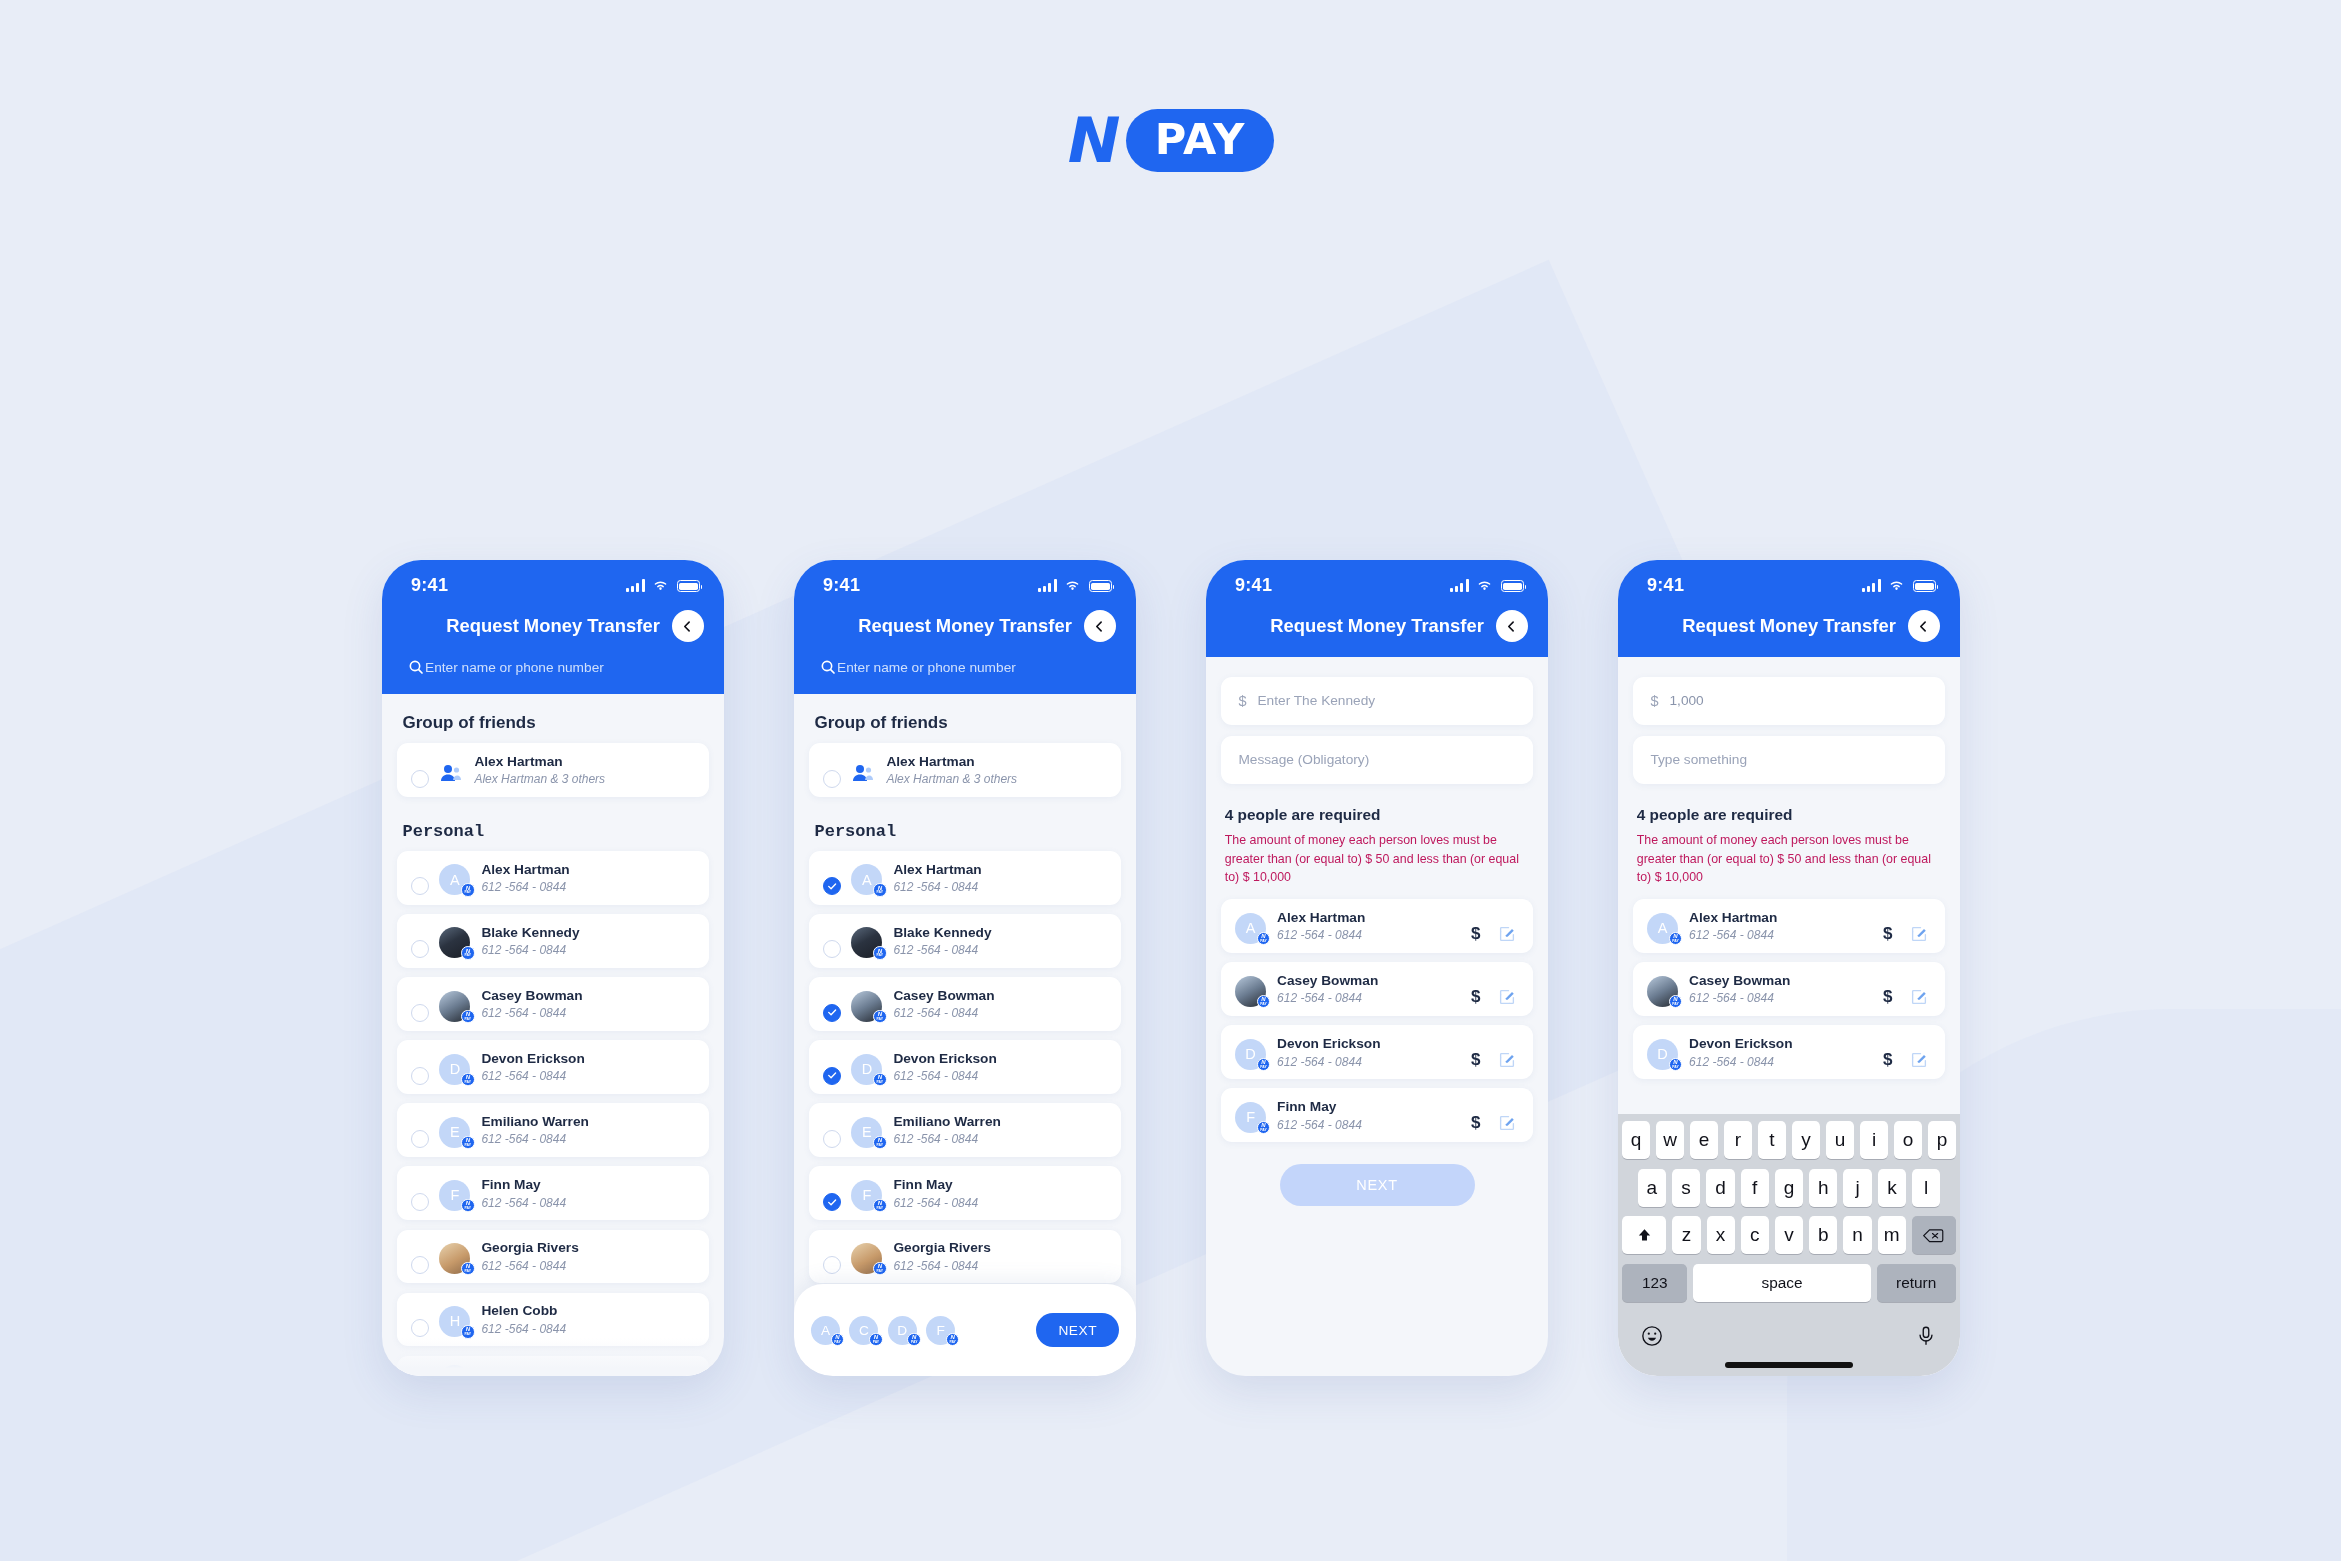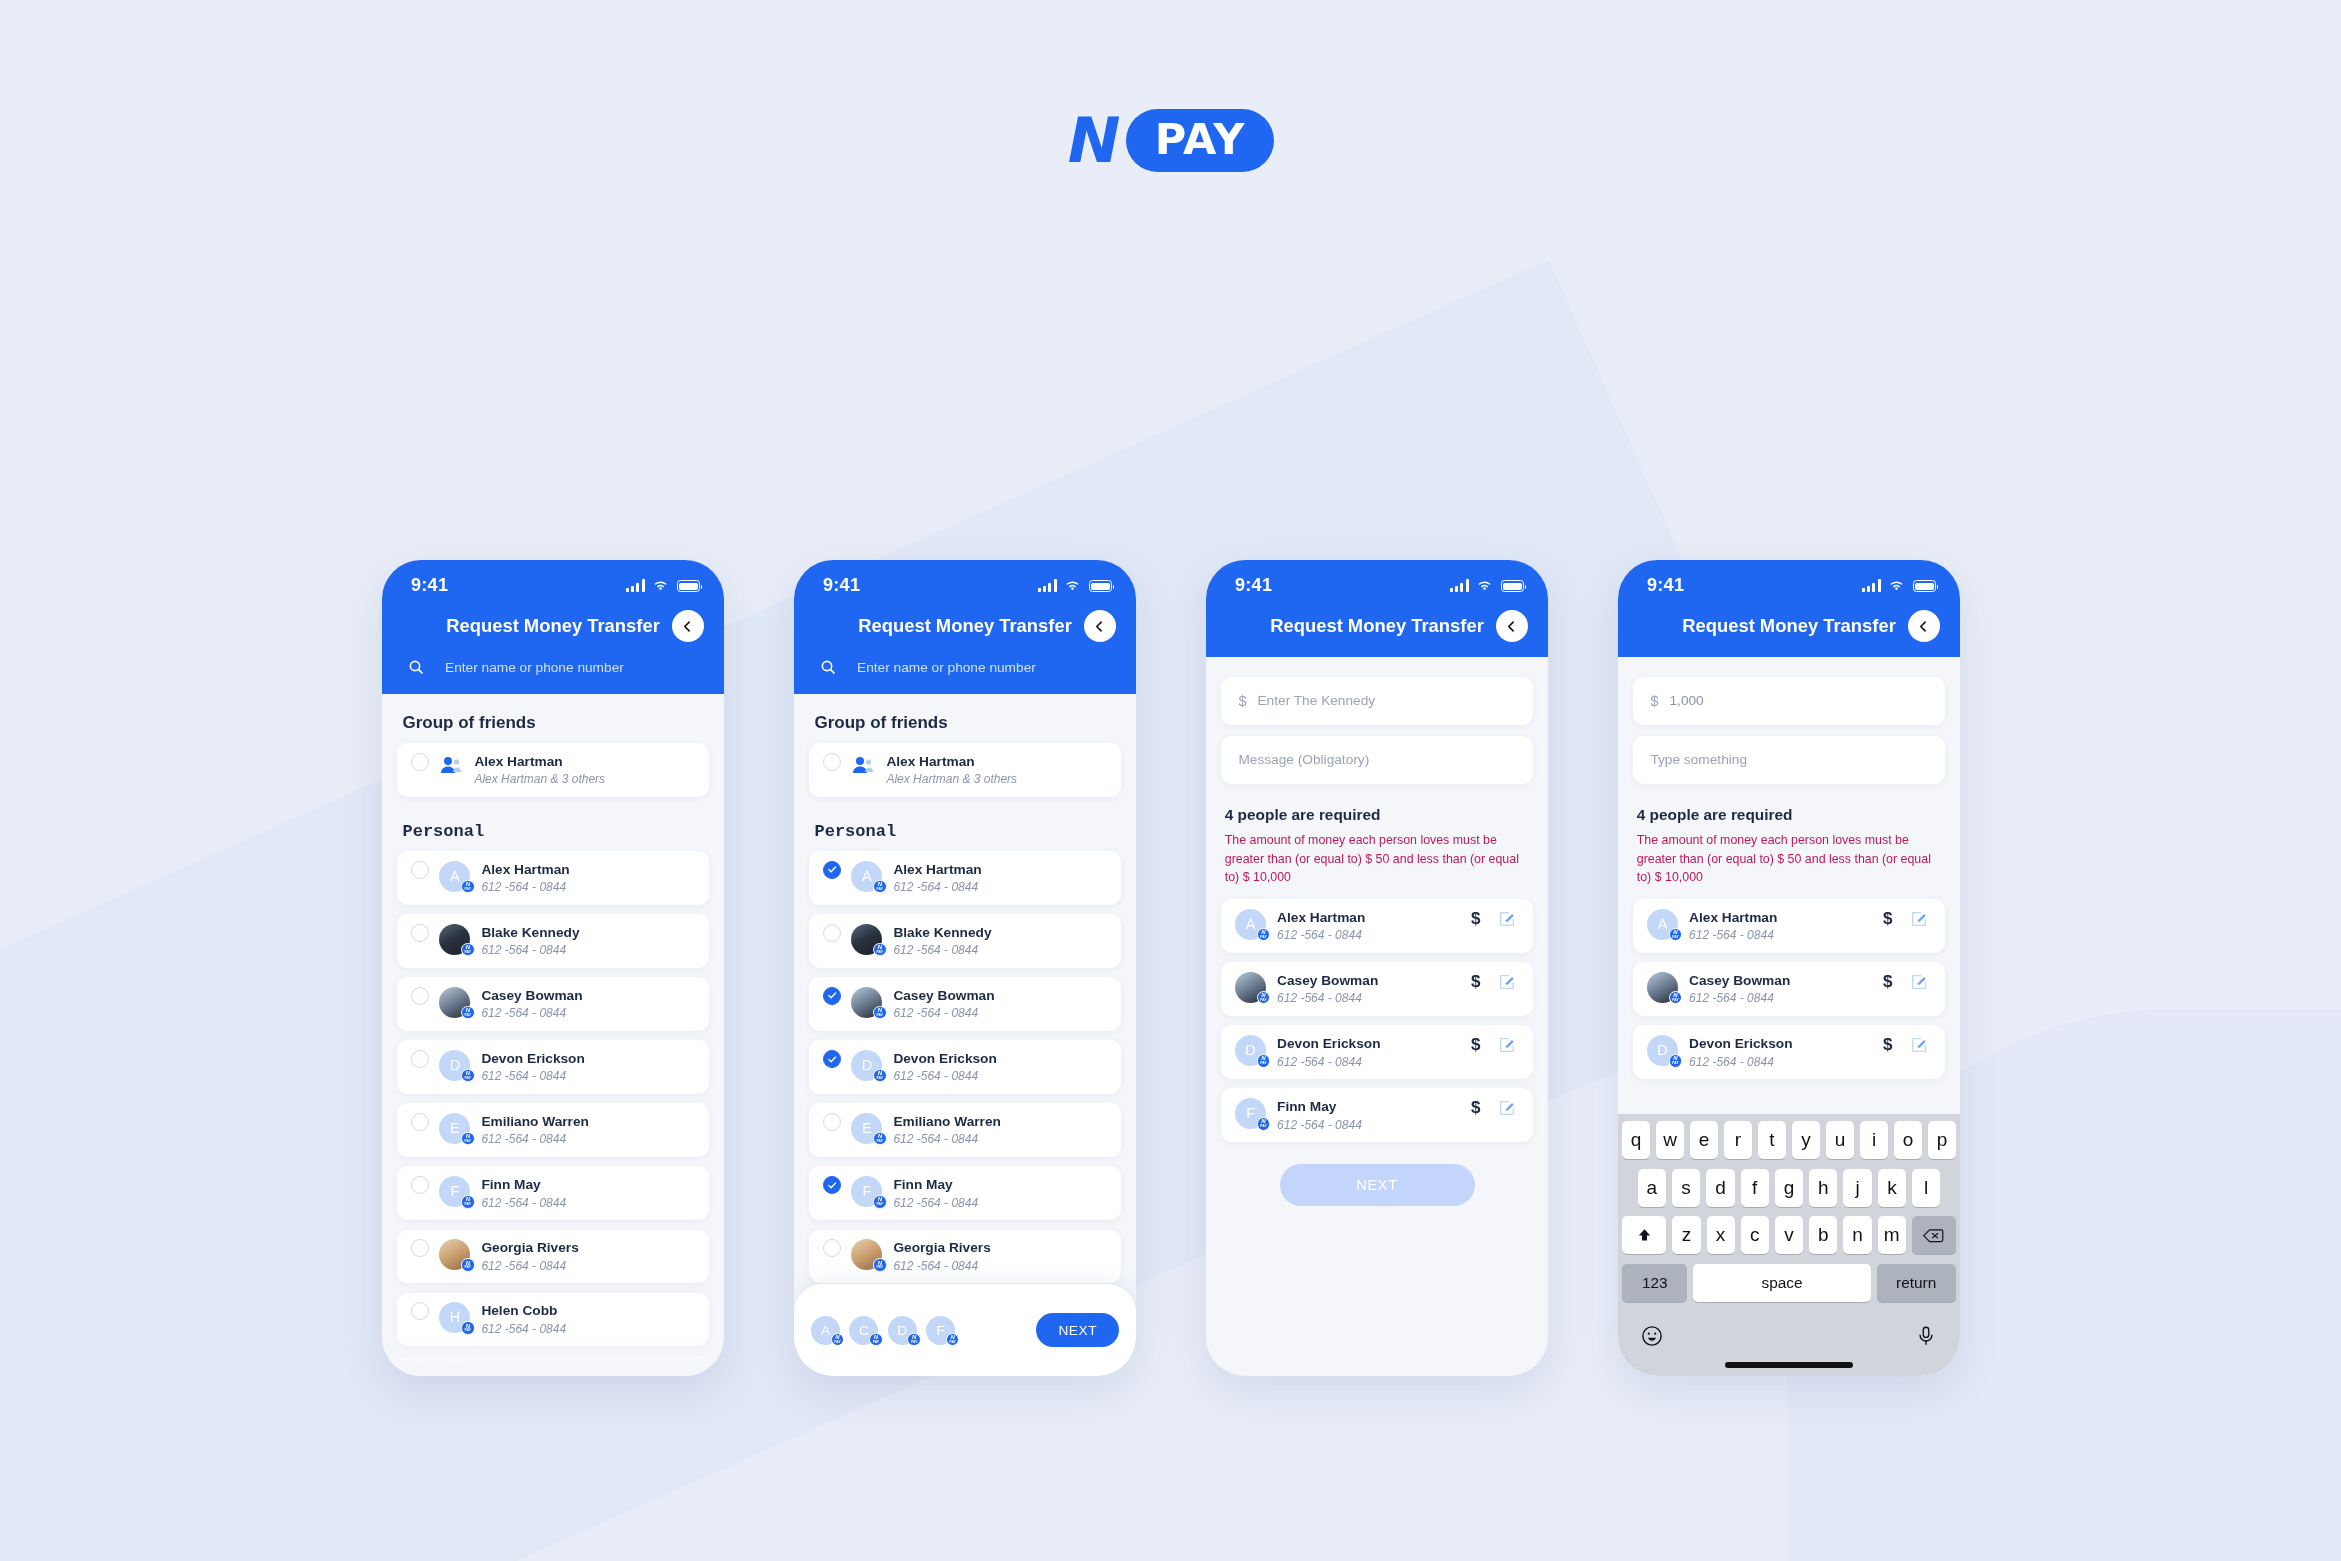--- a/index.html
+++ b/index.html
@@ -92,37 +92,37 @@
   .backbtn {
     width: 32px; height: 32px; border-radius: 50%; background: #fff;
     display: flex; align-items: center; justify-content: center; flex: 0 0 auto;
   }
   .backbtn svg { width: 13px; height: 13px; }
   .nav-title {
     position: absolute; left: 0; right: 0; text-align: center;
     font-size: 18.4px; font-weight: 700; color: #fff; pointer-events: none;
   }
   .searchrow {
-    display: flex; align-items: center; gap: 21px;
+    display: flex; align-items: center; gap: 1px;
     padding: 17px 20.5px 19px 26px;
   }
   .searchrow svg { width: 16px; height: 16px; flex: 0 0 auto; }
   .search-ph { font-size: 13.7px; color: #cfe0fd; }
 
   
   .p-body { padding: 0 15.4px; position: relative; }
   .sec-title {
     font-size: 17px; font-weight: 700; color: #1e2a44;
     padding: 19px 5.1px 10.3px;
   }
   .sec-title.tight { padding-top: 15.4px; font-family: Liberation Mono, monospace; }
 
   .card {
     background: #fff; border-radius: 11px; margin-bottom: 9.4px;
-    display: flex; align-items: flex-start; padding: 9.4px 13.7px;
+    display: flex; align-items: flex-end; padding: 9.4px 13.7px;
     box-shadow: 0 1.7px 6px rgba(90,115,170,.07);
     min-height: 48px;
   }
   .radio {
     width: 18px; height: 18px; border-radius: 50%;
     border: 1.4px solid #cfd9ee; flex: 0 0 auto; margin-right: 10.3px;
     background: #fff;
   }
   .radio.on {
     background: #1f66f0; border-color: #1f66f0;

